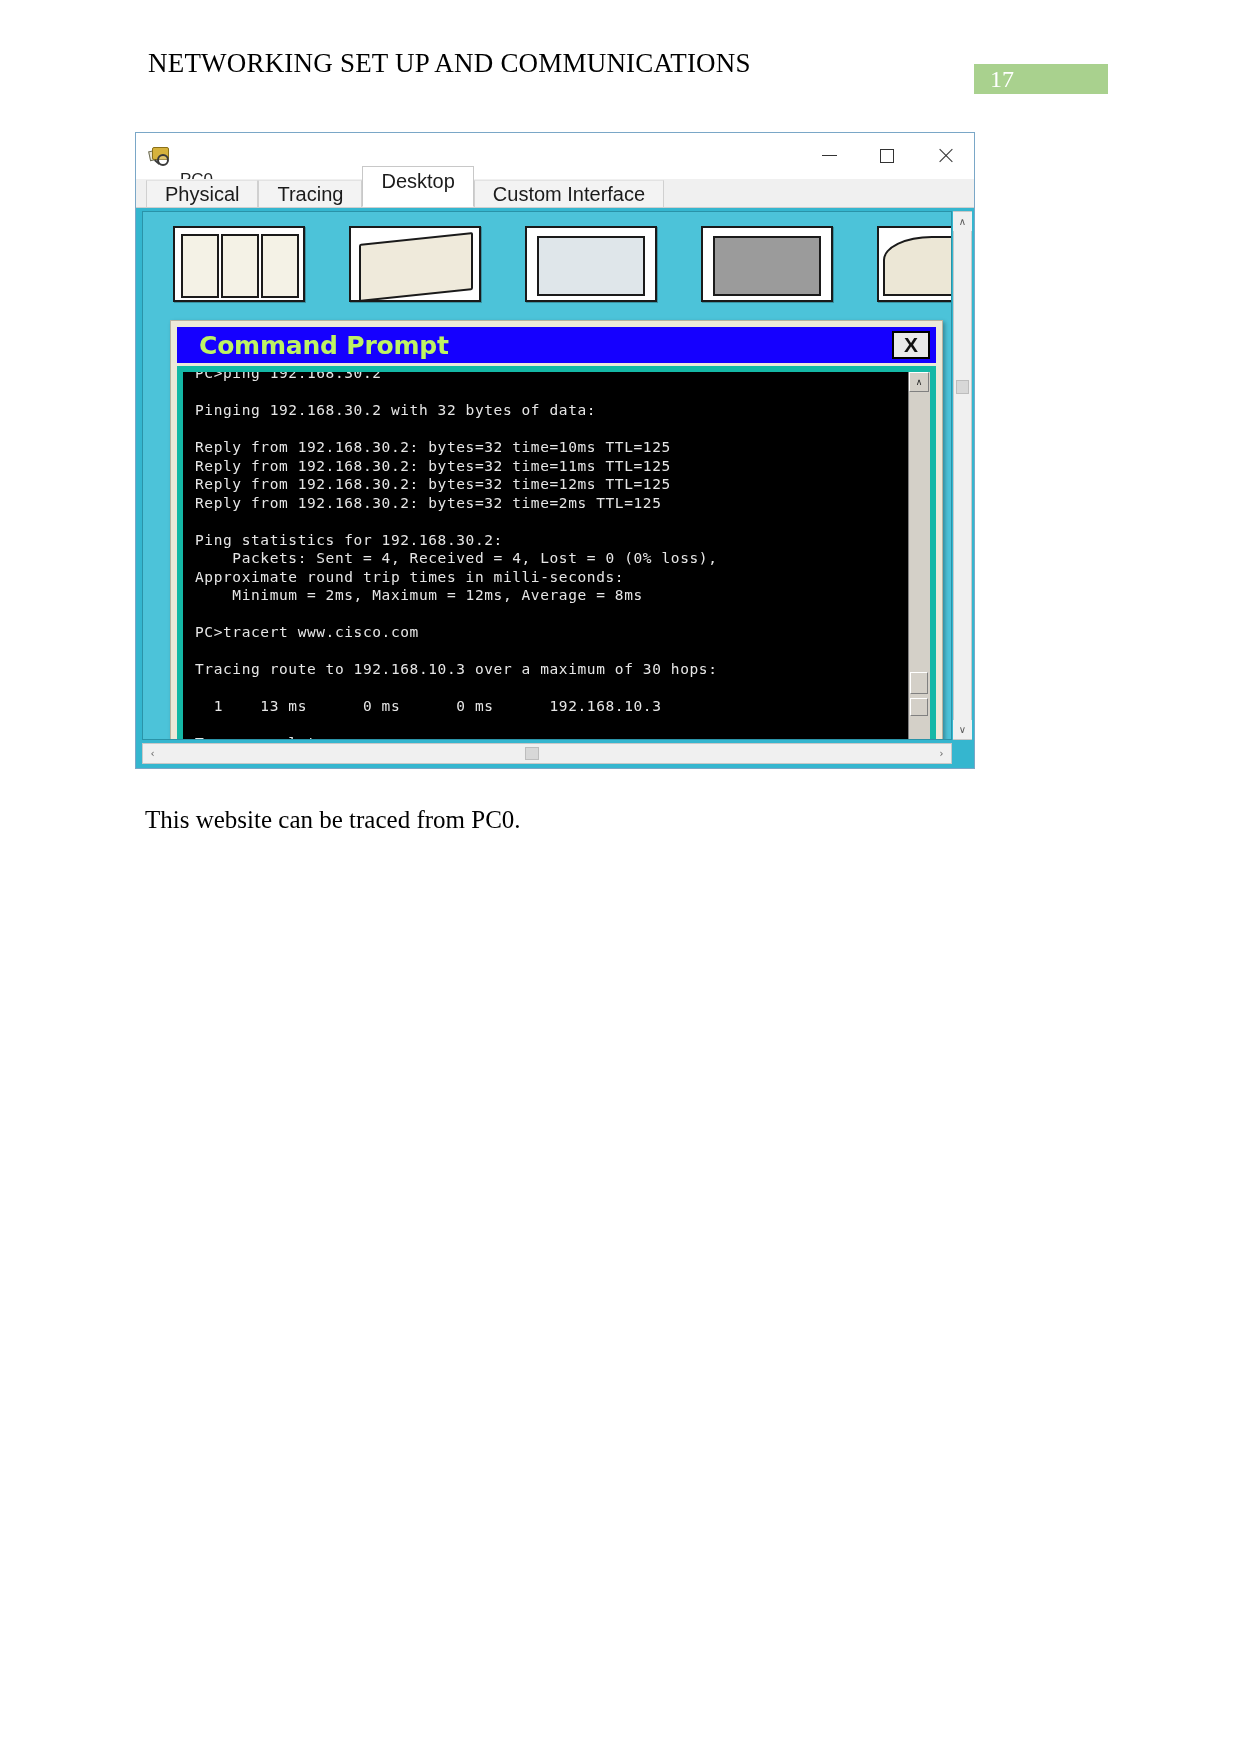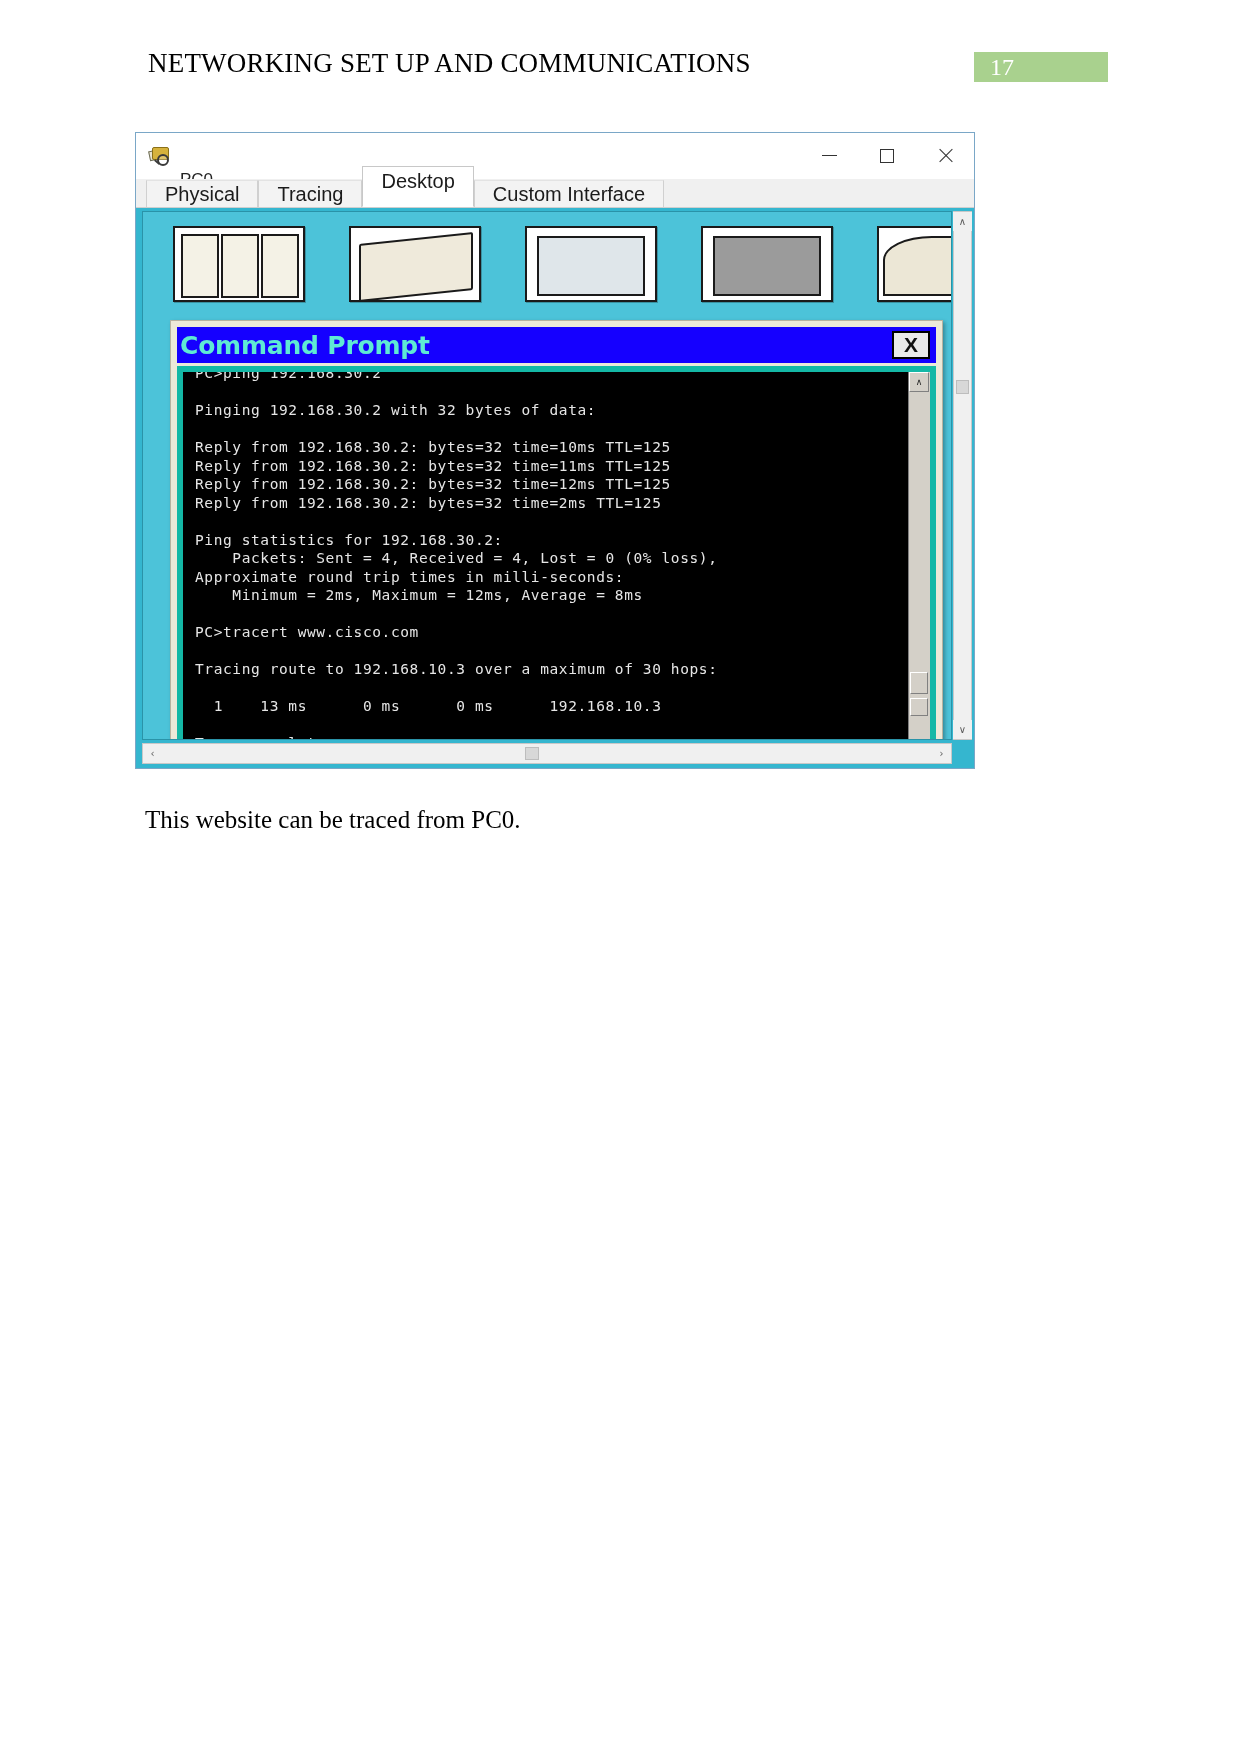--- a/index.html
+++ b/index.html
@@ -30,21 +30,21 @@
     top: 0px;
     font-family: "Liberation Serif", serif;
     font-size: 27px;
     letter-spacing: 0.2px;
     color: #000000;
     white-space: nowrap;
   }
   .page-number-badge {
     position: absolute;
     left: 974px;
-    top: 4px;
+    top: 16px;
     width: 134px;
     height: 30px;
     background: #a9d18e;
   }
   .page-number-text {
     position: absolute;
     left: 16px;
     top: 2px;
     font-family: "Liberation Serif", serif;
     font-size: 24px;
@@ -269,25 +269,25 @@
   }
   .cmd-titlebar {
     margin: 6px 6px 0 6px;
     height: 36px;
     background: #1500ff;
     display: flex;
     align-items: center;
     justify-content: space-between;
   }
   .cmd-title-text {
-    margin-left: 3px;
+    margin-left: 22px;
     font-family: "DejaVu Sans", sans-serif;
     font-weight: bold;
     font-size: 25px;
-    color: #5eead4;
+    color: #bef264;
     letter-spacing: -0.2px;
   }
   .cmd-close {
     width: 38px;
     height: 28px;
     margin-right: 6px;
     background: #e9e9e9;
     border: 2px solid #000000;
     display: flex;
     align-items: center;

